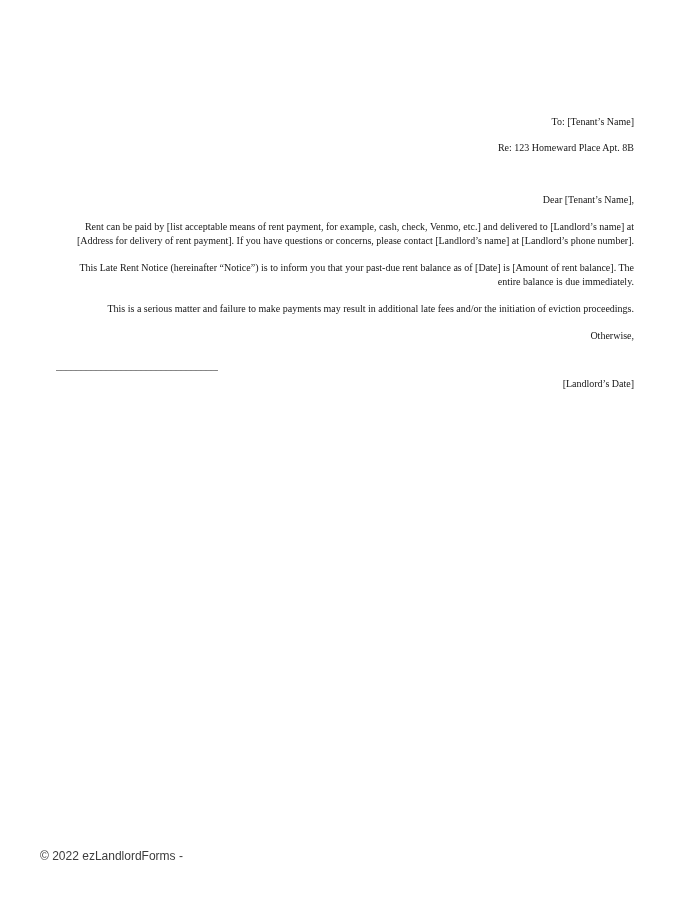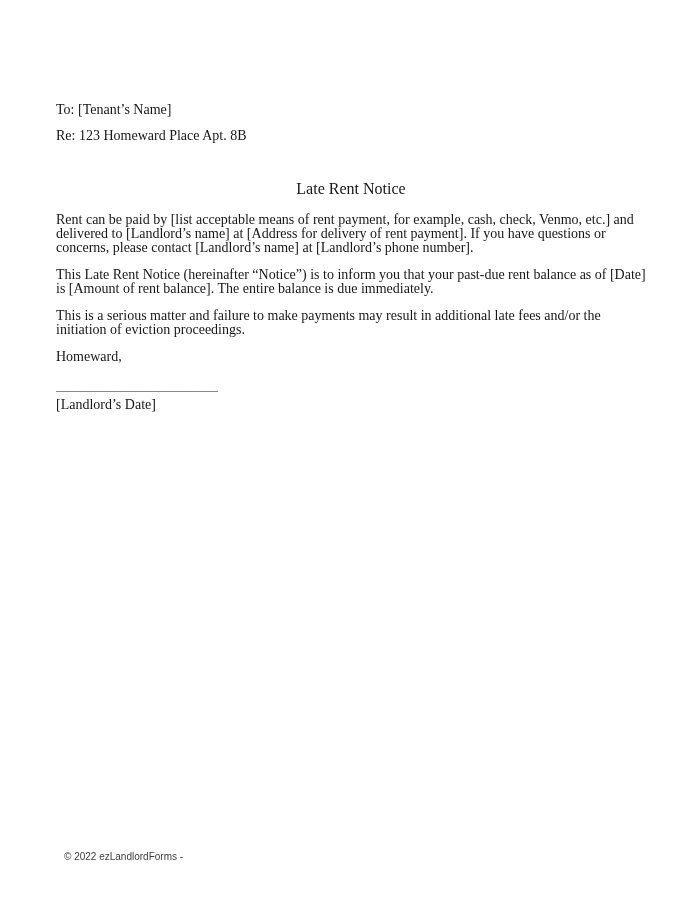--- a/index.html
+++ b/index.html
@@ -16,23 +16,24 @@
     font-family: "Liberation Serif", "DejaVu Serif", serif;
     color: #161616;
   }
   .letter {
     position: absolute;
     left: 56px;
     top: 103px;
     width: 590px;
   }
   .letter p {
-    margin: 0;
-    font-size: 14px;
+    margin: 12px;
+    font-size: 10px;
     line-height: 14px;
+    text-align: right;
   }
   .head-line { margin-bottom: 12px !important; }
   .head-line:last-of-type { margin-bottom: 0 !important; }
   .title {
     margin: 35px 0 0 0;
     font-size: 16px;
     line-height: 22px;
     font-weight: normal;
     text-align: center;
   }
@@ -49,44 +50,43 @@
     font-size: 10px;
     line-height: 10px;
     letter-spacing: 0;
   }
   .sig-name { margin-top: 2px !important; }
   .footer {
     position: absolute;
     left: 40px;
     top: 851px;
     font-family: "Liberation Sans", "DejaVu Sans", sans-serif;
-    font-size: 10px;
+    font-size: 12px;
     line-height: 11px;
     color: #3c3c3c;
-    margin-left: 24px;
   }
 </style>
 </head>
 <body>
 
 <div class="page">
 
   <div class="letter">
 
     <p class="head-line">To: [Tenant’s Name]</p>
     <p class="head-line">Re: 123 Homeward Place Apt. 8B</p>
 
-    <h1 class="title">Late Rent Notice</h1>
 
+    <p class="salutation">Dear [Tenant’s Name],</p>
 
     <p class="body-para">Rent can be paid by [list acceptable means of rent payment, for example, cash, check, Venmo, etc.] and delivered to [Landlord’s name] at [Address for delivery of rent payment]. If you have questions or concerns, please contact [Landlord’s name] at [Landlord’s phone number].</p>
     <p class="body-para">This Late Rent Notice (hereinafter “Notice”) is to inform you that your past-due rent balance as of [Date] is [Amount of rent balance]. The entire balance is due immediately.</p>
     <p class="body-para">This is a serious matter and failure to make payments may result in additional late fees and/or the initiation of eviction proceedings.</p>
 
-    <p class="closing">Homeward,</p>
+    <p class="closing">Otherwise,</p>
 
     <span class="sig-line">__________________________________</span>
     <p class="sig-name">[Landlord’s Date]</p>
 
   </div>
 
   <div class="footer">© 2022 ezLandlordForms -</div>
 
 </div>
 

